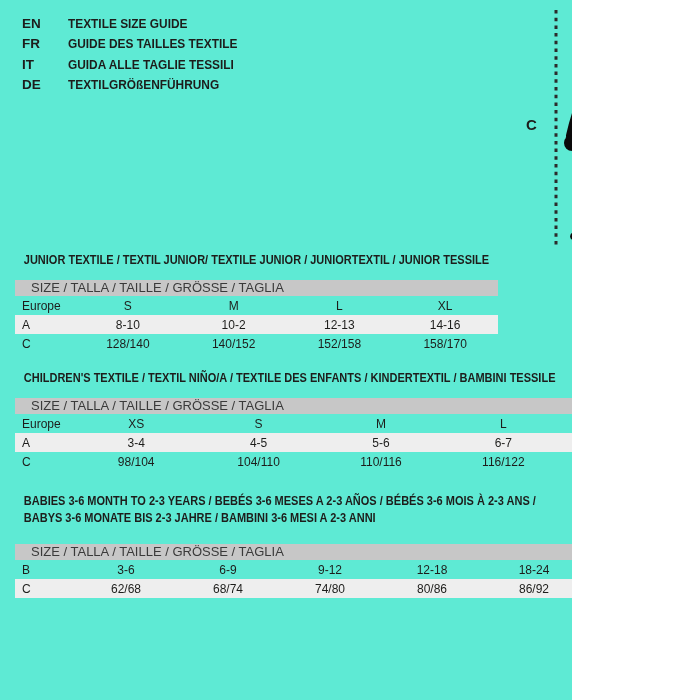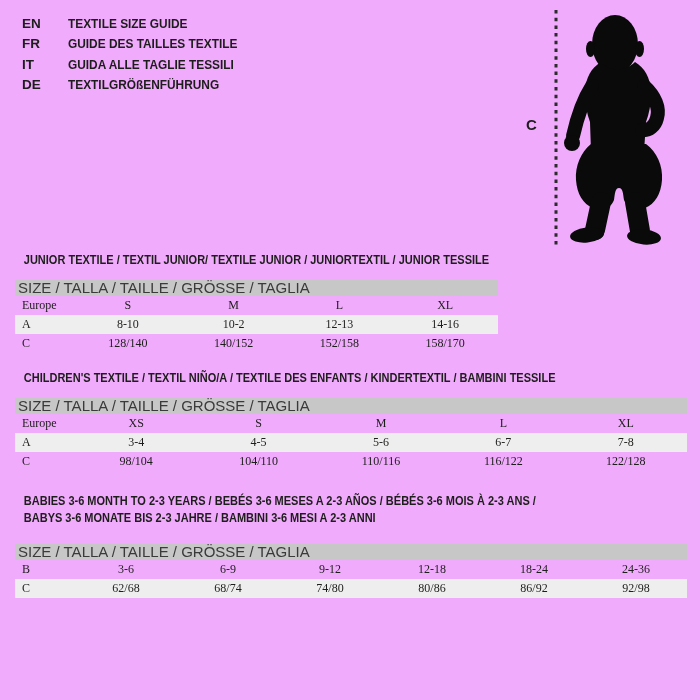--- a/index.html
+++ b/index.html
@@ -1,17 +1,17 @@
 <!DOCTYPE html>
 <html><head>
 <meta charset="utf-8">
 <style>
   html,body { margin:0; padding:0; background:#ffffff; }
   #canvas {
-    position:relative; width:700px; height:700px; background:#f0abfc;
+    position:relative; width:572px; height:700px; background:#5eead4;
     font-family:"Liberation Sans", sans-serif; color:#1d1d1b; overflow:hidden;
   }
   .cond { transform:scaleX(0.88); transform-origin:0 50%; white-space:nowrap; }
 
   
   .lang-block { position:absolute; left:22px; top:13px; }
   .lang-row { display:flex; height:20.5px; align-items:center; }
   .lang-code { width:46px; font-size:13.5px; font-weight:bold; }
   .lang-title { font-size:13.5px; font-weight:bold; }
 
@@ -22,25 +22,25 @@
 
   
   .section { position:absolute; left:15px; }
   #sec-junior   { top:252px; width:483px; }
   #sec-children { top:370px; width:672px; }
   #sec-babies   { top:493px; width:672px; }
   .sec-heading { font-size:12.5px; font-weight:bold; line-height:16px; height:16px; padding-left:10px; }
   .sec-heading.two-line { height:17px; line-height:17px; padding-left:10px; }
   .size-bar {
     margin-top:12px; height:16px; line-height:16px; background:#c7c7c7;
-    color:#3a3a3a; font-size:15px; padding-left:3px;
+    color:#3a3a3a; font-size:13px; padding-left:16px;
   }
   #sec-babies .size-bar { margin-top:17px; }
   .size-table { border-collapse:collapse; table-layout:fixed; width:100%; }
-  .size-table td { height:19px; font-size:12px; text-align:center; padding:0; vertical-align:middle;font-family:Liberation Serif, serif; }
+  .size-table td { height:19px; font-size:12px; text-align:center; padding:0; vertical-align:middle; }
   .size-table td.row-label { text-align:left; padding-left:7px; }
   .size-table col.label-col { width:60px; }
   tr.shaded { background:#eeeeee; }
 
   
   .notes { position:absolute; left:22px; top:626px; }
   .note-line { font-size:12.5px; font-weight:bold; height:19.5px; line-height:19.5px; }
 </style>
 </head>
 <body>

